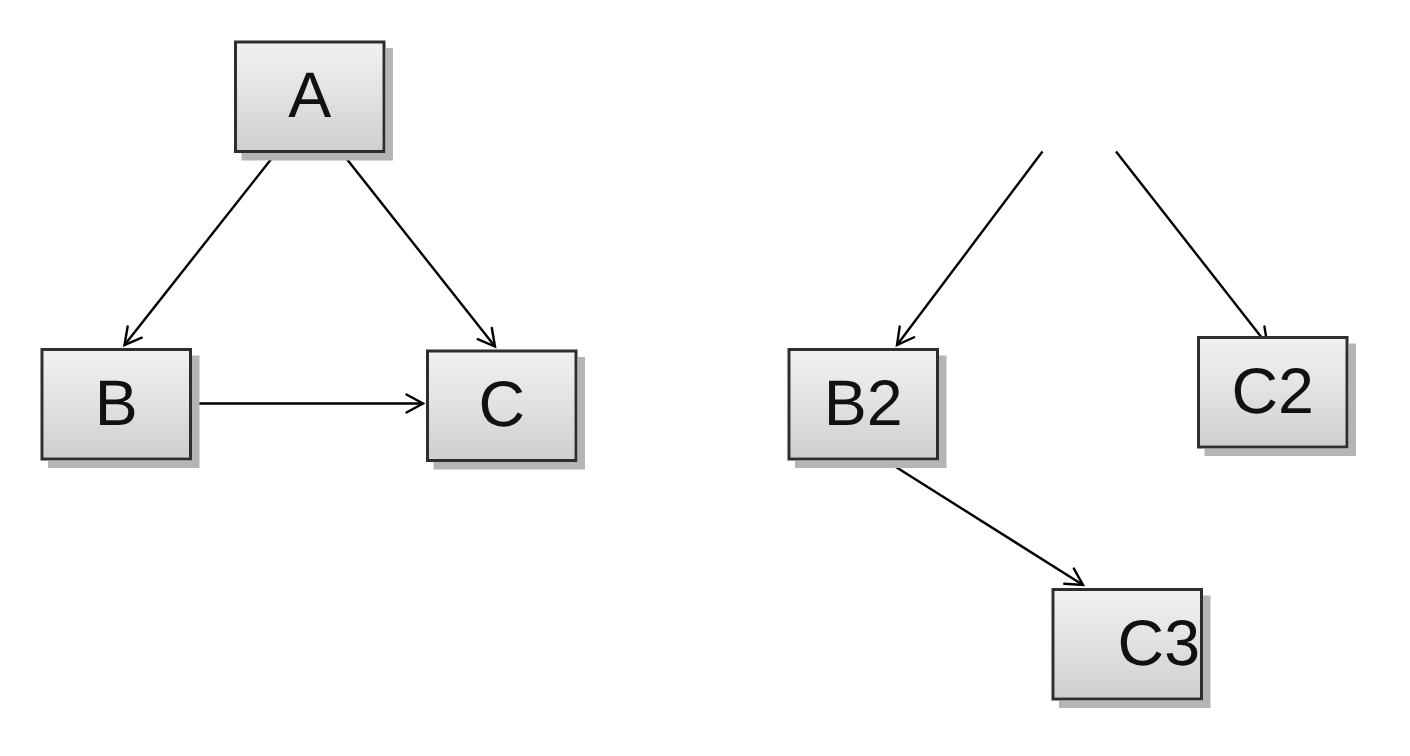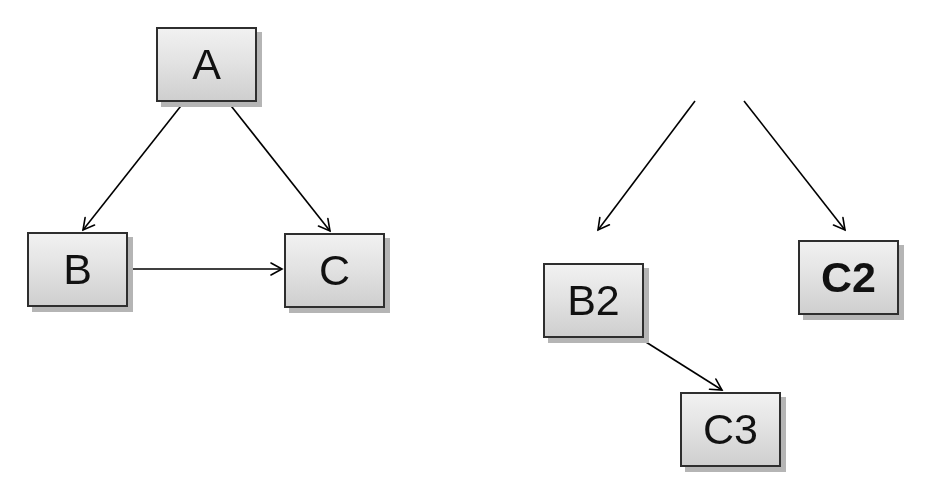--- a/index.html
+++ b/index.html
@@ -38,23 +38,23 @@
     font-size: 43px;
     color: #111111;
     line-height: 1;
     user-select: none;
   }
   
   #node-A  { left: 156px; top: 27px;  }
   #node-B  { left: 27px;  top: 232px; }
   #node-C  { left: 284px; top: 233px; }
   #node-A2 { left: 669px; top: 25px;  }
-  #node-B2 { left: 543px; top: 232px; margin-top: 31px; }
-  #node-C2 { left: 798px; top: 240px; font-weight: bold; }
-  #node-C3 { left: 680px; top: 392px; }
+  #node-B2 { left: 525px; top: 232px; }
+  #node-C2 { left: 798px; top: 224px; }
+  #node-C3 { left: 701px; top: 392px; justify-content: flex-end; }
 </style>
 </head>
 <body>
 
 <div class="canvas">
 
   <svg class="edge-layer" id="edge-layer" width="940" height="504" viewBox="0 0 940 504" xmlns="http://www.w3.org/2000/svg">
     <defs>
       <marker id="arrowhead" markerUnits="userSpaceOnUse" markerWidth="16" markerHeight="16" viewBox="0 0 16 16" refX="13" refY="8" orient="auto">
         <path d="M2,2 L13,8 L2,14" fill="none" stroke="#000000" stroke-width="1.6" stroke-linecap="round" stroke-linejoin="miter"></path>

